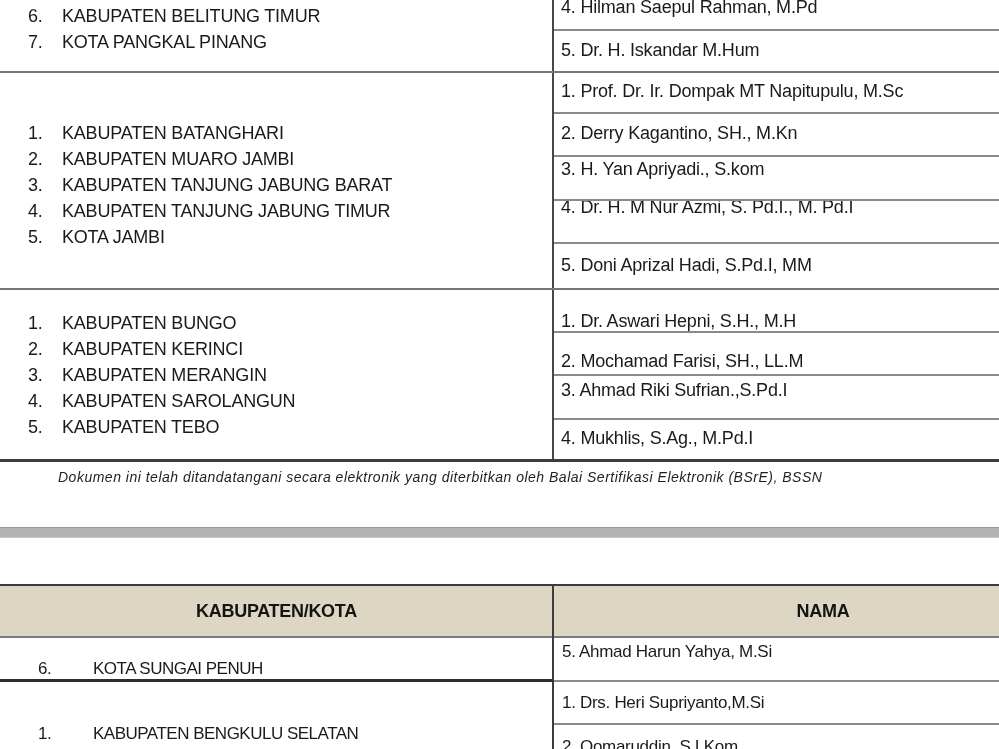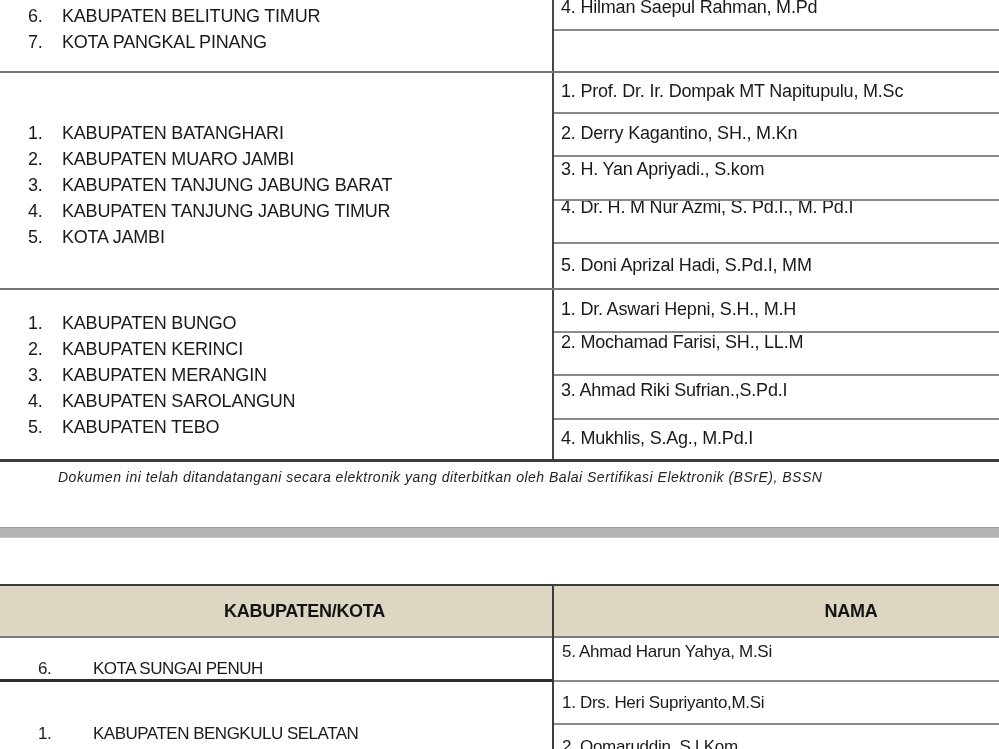--- a/index.html
+++ b/index.html
@@ -31,21 +31,21 @@
 
   .pagebreak{
     position:absolute;left:0;top:527px;width:999px;height:11px;box-sizing:border-box;
     background:#b3b3b3;border-top:1px solid #9a9a9a;border-bottom:1px solid #c9c9c9;
   }
 
   
   .hdr-bg{position:absolute;left:0;top:586px;width:999px;height:50px;background:#dcd6c3;}
   .hdr-cell{
     position:absolute;top:586px;height:50px;display:flex;align-items:center;justify-content:center;
-    font-weight:bold;font-size:18px;letter-spacing:-0.3px;color:#141414;padding-left:28px;
+    font-weight:bold;font-size:18px;letter-spacing:-0.3px;color:#141414;
   }
   .klist2{position:absolute;left:38px;width:510px;}
   .kitem2{display:flex;font-size:17px;line-height:22px;letter-spacing:-0.5px;}
   .kitem2 .num{width:55px;flex:none;}
   .nrow2{
     position:absolute;left:554px;width:445px;display:flex;align-items:center;
     padding-left:8px;box-sizing:border-box;font-size:17px;letter-spacing:-0.3px;
   }
 </style>
 </head>
@@ -112,39 +112,42 @@
       </div>
     <div class="kitem">
         <span class="num">5.</span>
         <span class="lbl">KABUPATEN TEBO</span>
       </div>
   </div>
 
   <div class="nrow" style="top:-15px;height:44px;">
       <span>4. Hilman Saepul Rahman, M.Pd</span>
     </div>
+  <div class="nrow" style="top:29px;height:42px;">
+      <span>5. Dr. H. Iskandar M.Hum</span>
+    </div>
   <div class="nrow" style="top:71px;height:41px;">
       <span>1. Prof. Dr. Ir. Dompak MT Napitupulu, M.Sc</span>
     </div>
   <div class="nrow" style="top:112px;height:43px;">
       <span>2. Derry Kagantino, SH., M.Kn</span>
     </div>
   <div class="nrow" style="top:155px;height:29px;">
       <span>3. H. Yan Apriyadi., S.kom</span>
     </div>
   <div class="nrow" style="top:186px;height:43px;">
       <span>4. Dr. H. M Nur Azmi, S. Pd.I., M. Pd.I</span>
     </div>
   <div class="nrow" style="top:242px;height:46px;">
       <span>5. Doni Aprizal Hadi, S.Pd.I, MM</span>
     </div>
-  <div class="nrow" style="top:288px;height:43px;">
+  <div class="nrow" style="top:300px;height:43px;">
       <span>1. Dr. Aswari Hepni, S.H., M.H</span>
     </div>
-  <div class="nrow" style="top:312px;height:61px;">
+  <div class="nrow" style="top:331px;height:61px;">
       <span>2. Mochamad Farisi, SH., LL.M</span>
     </div>
   <div class="nrow" style="top:374px;height:32px;">
       <span>3. Ahmad Riki Sufrian.,S.Pd.I</span>
     </div>
   <div class="nrow" style="top:418px;height:41px;">
       <span>4. Mukhlis, S.Ag., M.Pd.I</span>
     </div>
 
   <i class="hline right" style="top:29px;height:2px;"></i>

